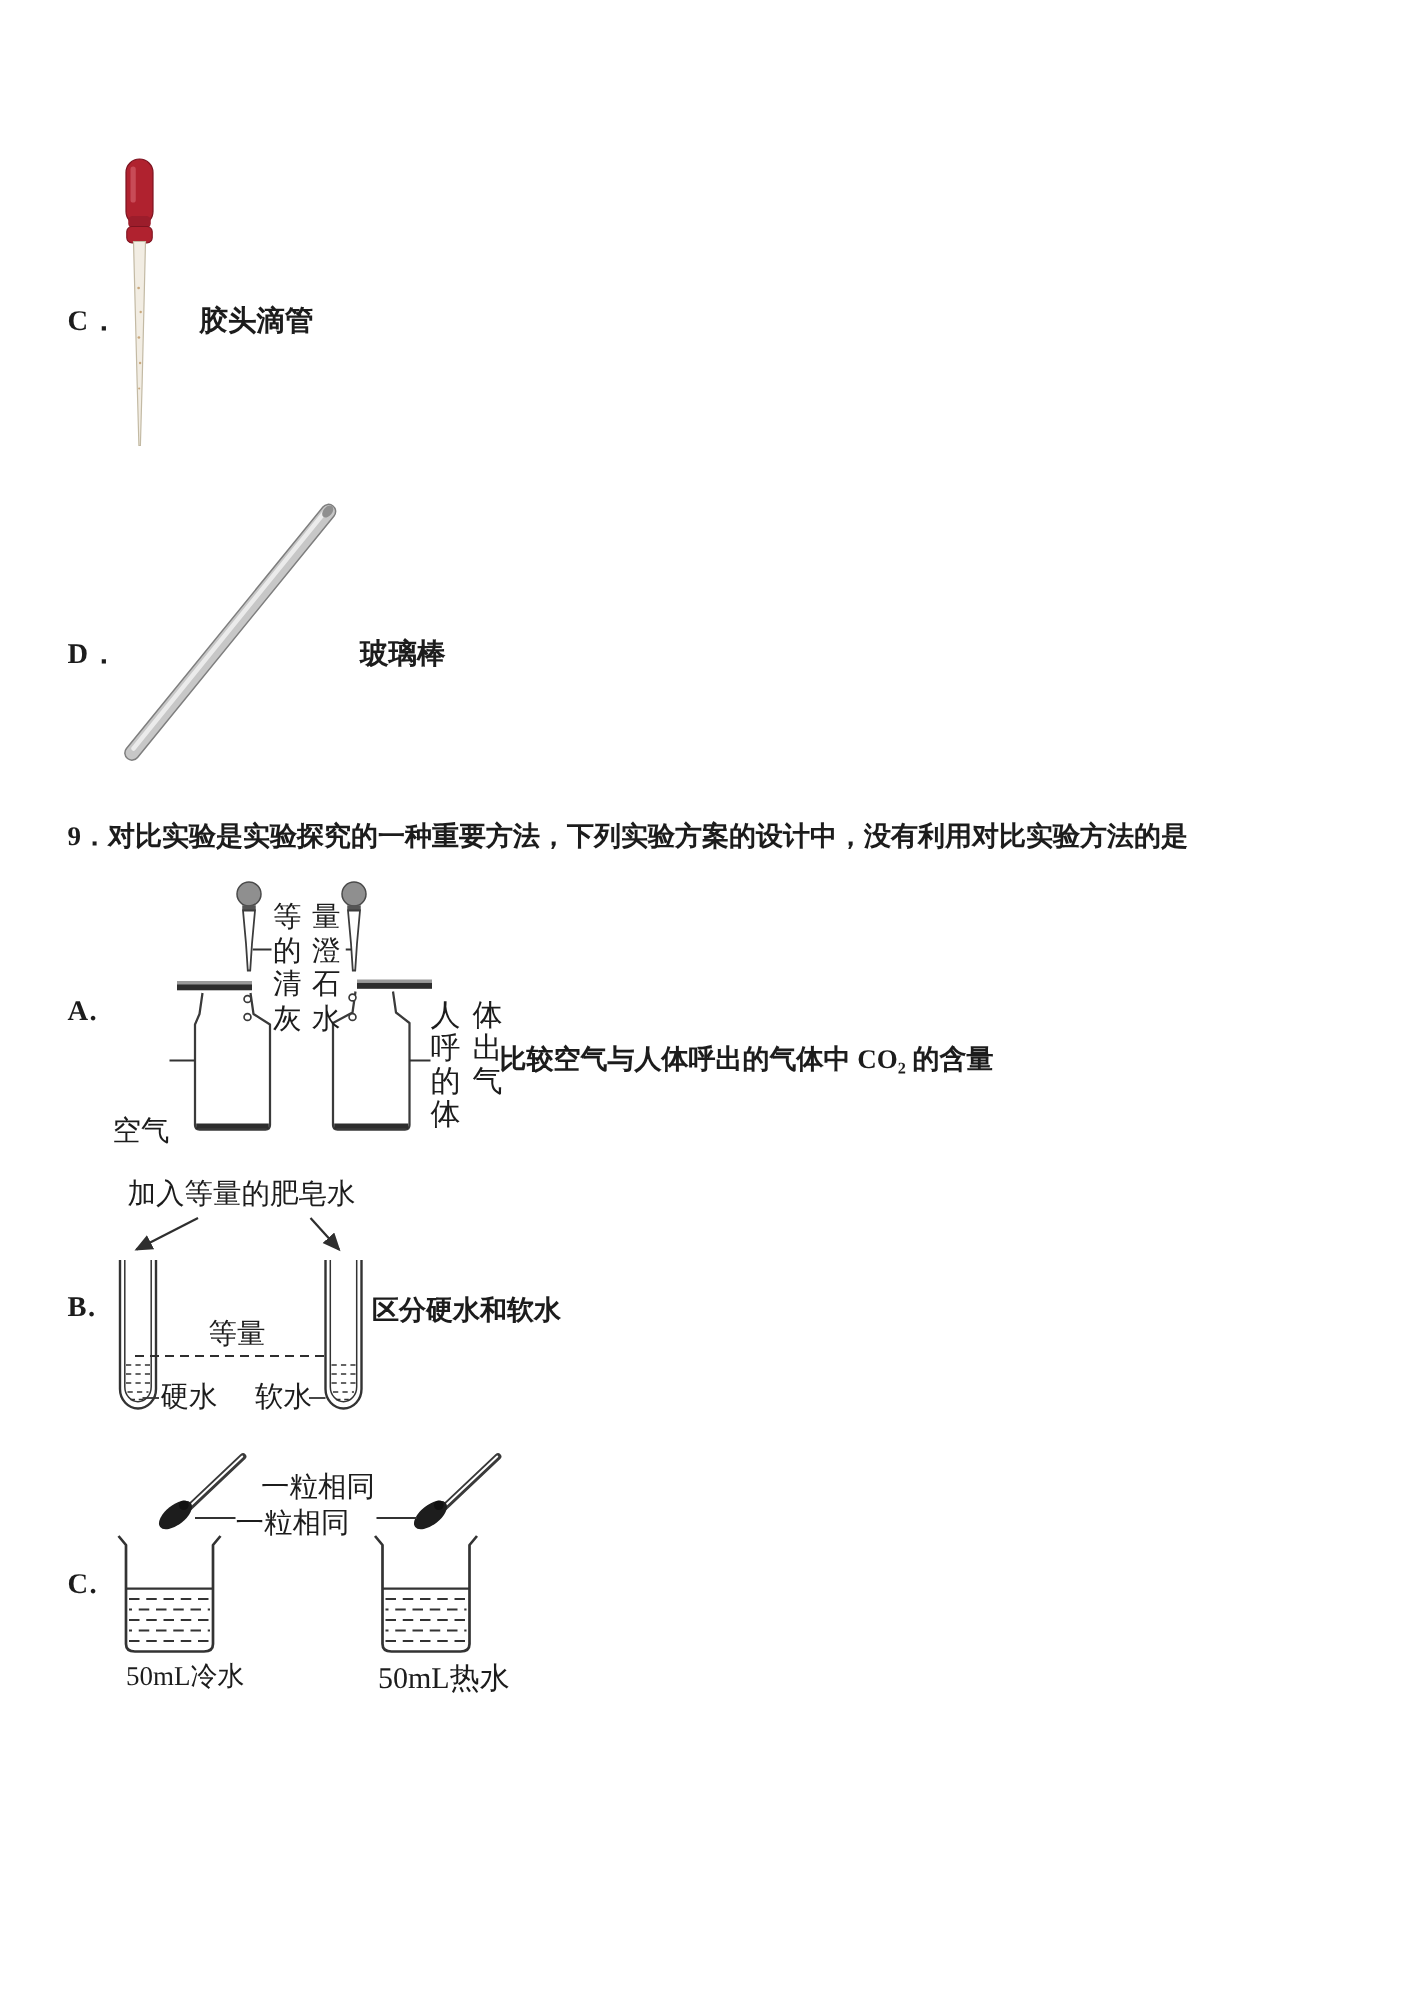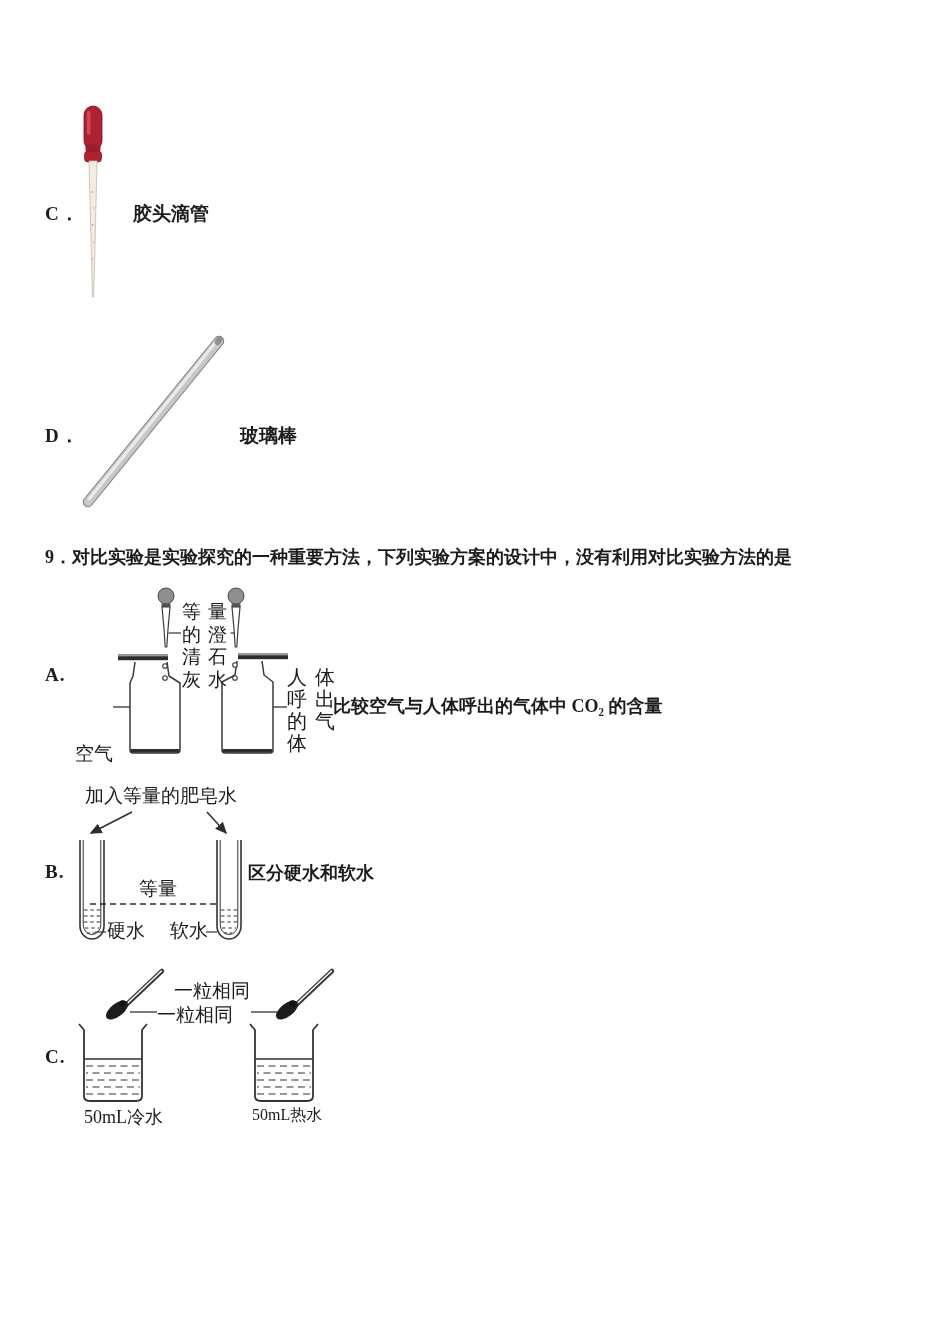--- a/index.html
+++ b/index.html
@@ -180,15 +180,15 @@
       <line x1="182" y1="110" x2="236" y2="110" stroke="#333333" stroke-width="1.2" stroke-dasharray="7,4.5" stroke-dashoffset="5"></line>
       <line x1="182" y1="117" x2="236" y2="117" stroke="#333333" stroke-width="1.2" stroke-dasharray="7,4.5"></line>
       <line x1="182" y1="124" x2="236" y2="124" stroke="#333333" stroke-width="1.2" stroke-dasharray="7,4.5" stroke-dashoffset="5"></line>
       <line x1="182" y1="131" x2="236" y2="131" stroke="#333333" stroke-width="1.2" stroke-dasharray="7,4.5"></line>
     </g>
   </svg>
 
   <div class="abs zh" style="left:174px;top:978px;">一粒相同</div>
   <div class="abs zh" style="left:157px;top:1002px;">一粒相同</div>
   <div class="abs zh" style="left:84px;top:1105px;font-size:18px;">50mL冷水</div>
-  <div class="abs zh" style="left:252px;top:1105px;font-size:16px;">50mL热水</div>
+  <div class="abs zh" style="left:252px;top:1105px;font-size:20px;">50mL热水</div>
 
 </div>
 
 </body></html>

